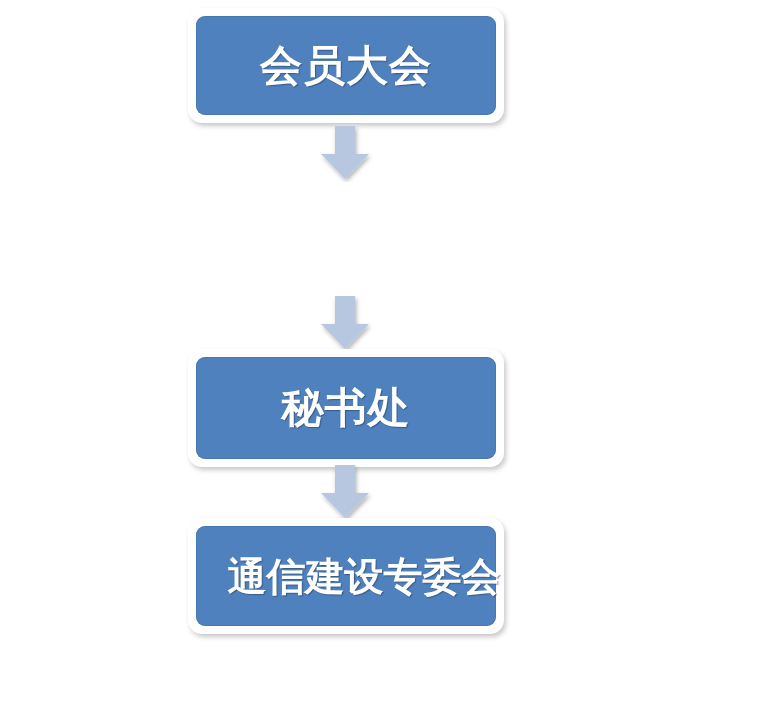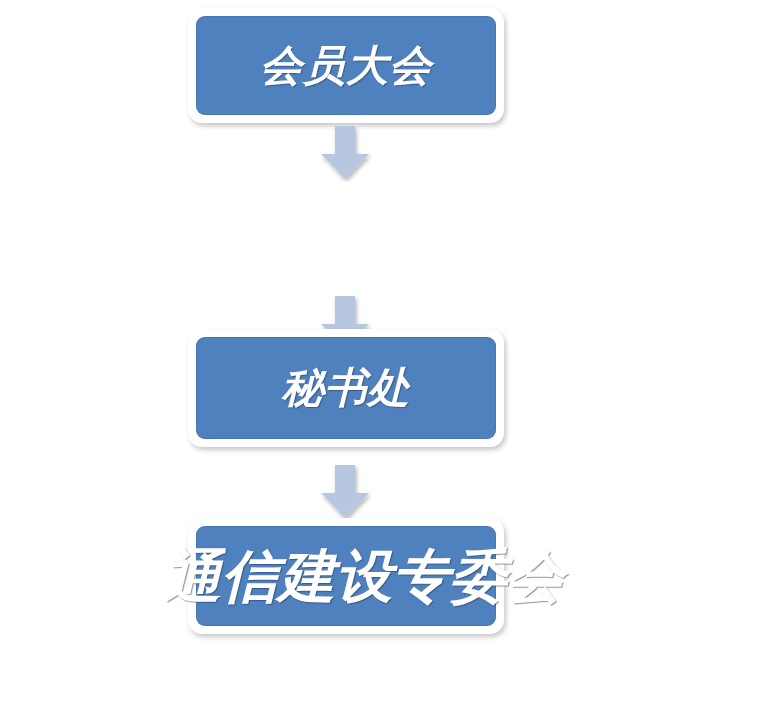--- a/index.html
+++ b/index.html
@@ -38,41 +38,40 @@
   .node-inner {
     width: 100%;
     height: 100%;
     box-sizing: border-box;
     background: #4E81BD;
     border-radius: 9px;
     display: flex;
     align-items: center;
     justify-content: center;
     box-shadow: inset 0 0 0 1px rgba(60,100,150,0.35);
-    font-style: italic;
   }
   .node-label {
     color: #ffffff;
     font-weight: bold;
     letter-spacing: 1px;
     line-height: 1;
     text-shadow: 1px 1px 1px rgba(40,60,90,0.55);
     white-space: nowrap;
   }
 
   
   .node-1 { top: 8px;   height: 115px; }
   .node-2 { top: 180px; height: 115px; }
-  .node-3 { top: 329px; height: 118px; }
+  .node-3 { top: 349px; height: 118px; }
   .node-4 { top: 518px; height: 116px; }
 
   .node-1 .node-label,
   .node-2 .node-label,
   .node-3 .node-label { font-size: 42px; }
-  .node-4 .node-label { font-size: 57px; letter-spacing: 0px; margin-left: 36px; }
+  .node-4 .node-label { font-size: 39px; letter-spacing: 0px; margin-left: 36px; }
 
   
   .arrow {
     position: absolute;
     left: 319px;
     width: 54px;
     height: 56px;
   }
   .arrow-1 { top: 126px; }
   .arrow-2 { top: 296px; }

